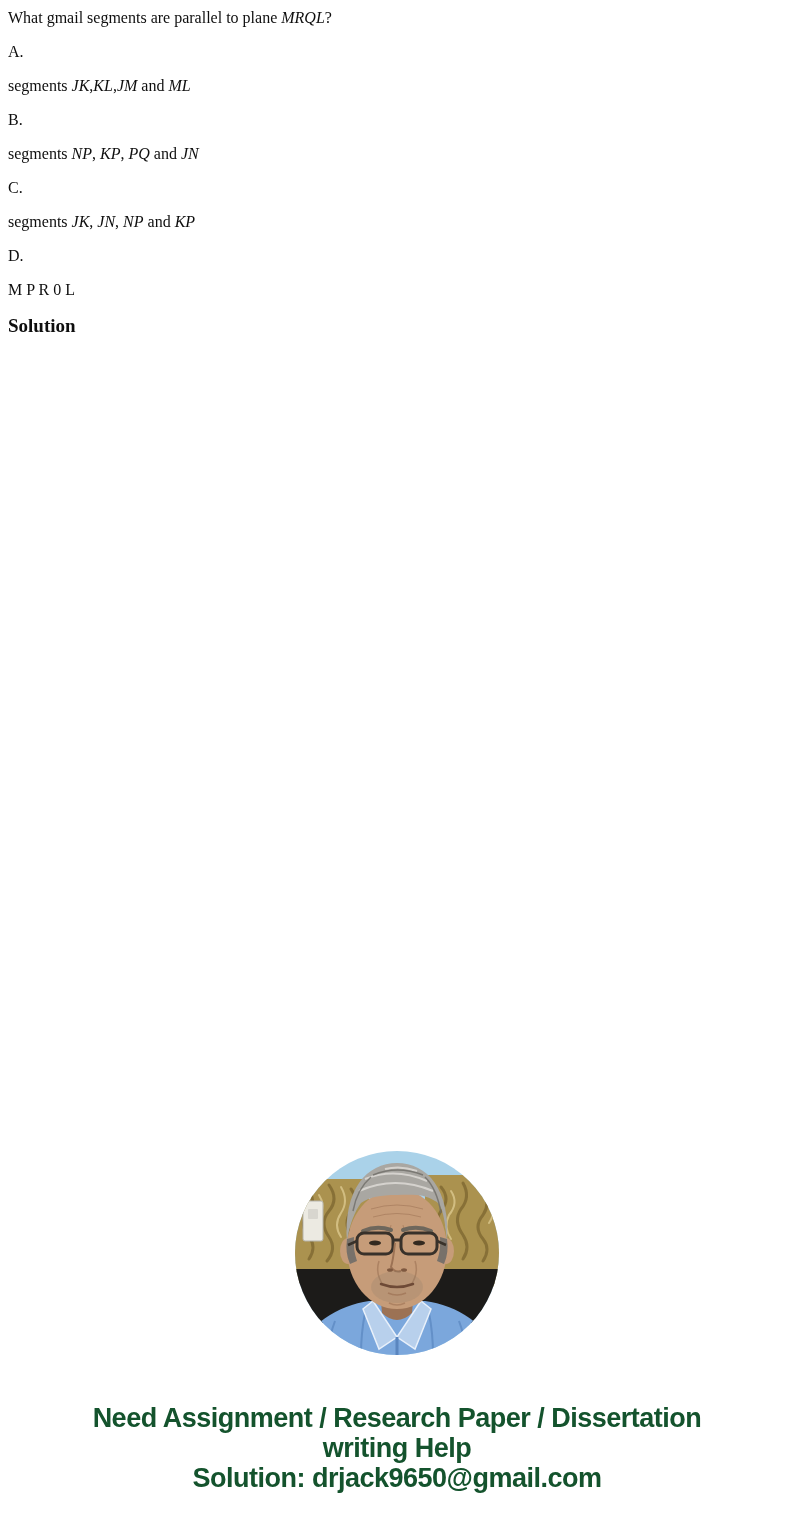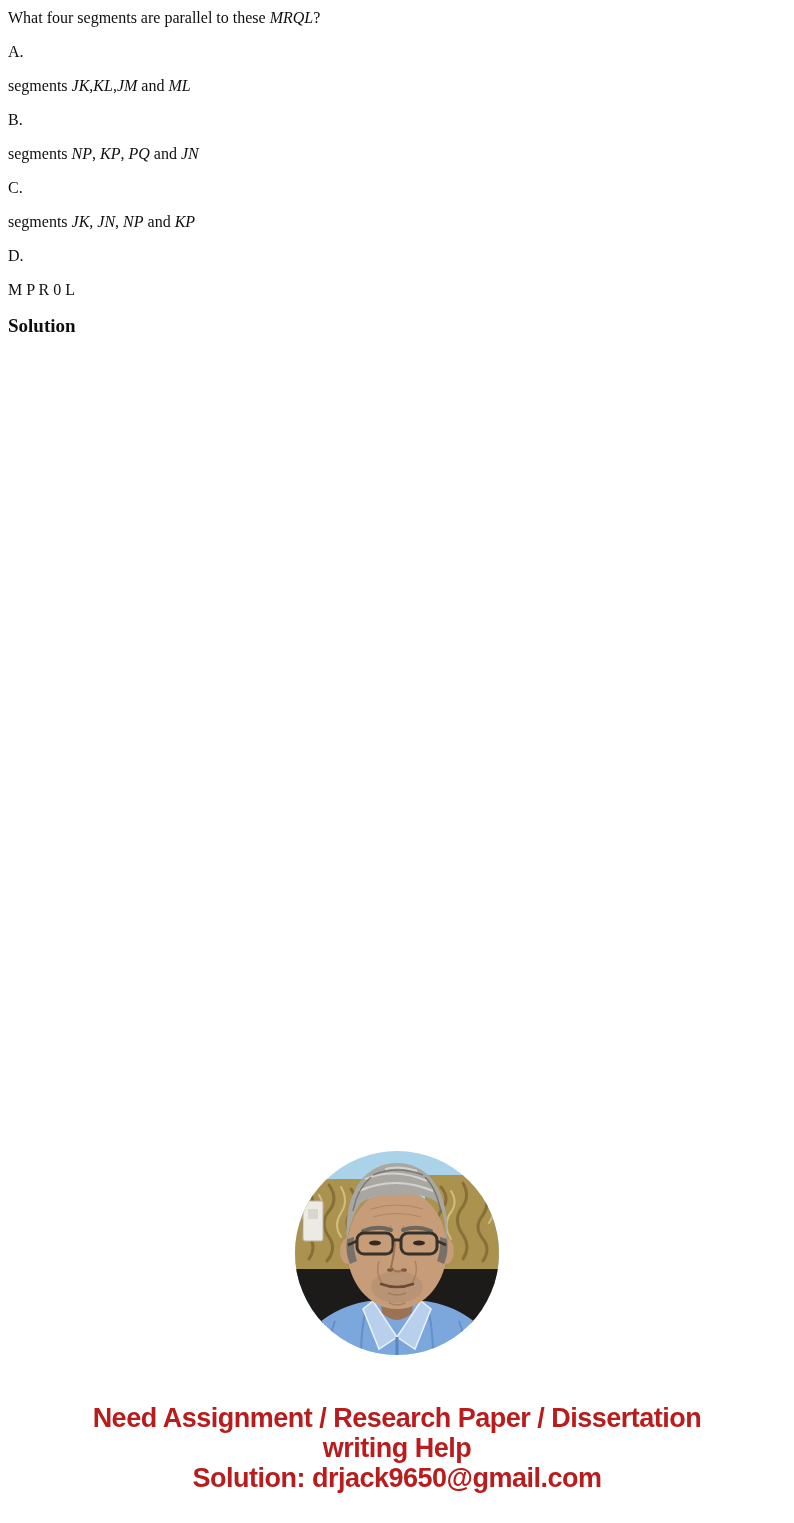--- a/index.html
+++ b/index.html
@@ -13,28 +13,28 @@
   .doc h3{font-size:19px;line-height:21px;margin:10px 0;font-weight:bold;}
   em{font-style:italic;}
   .sol-body{max-width:778px;}
   .avatar-wrap{
     position:absolute;top:1151px;left:50%;transform:translateX(-50%);
     width:204px;height:204px;border-radius:50%;overflow:hidden;
   }
   .footer{
     position:absolute;top:1403px;left:0;width:794px;text-align:center;
     font-family:"Liberation Sans", sans-serif;font-weight:bold;
-    font-size:27px;line-height:30px;color:#b91c1c;letter-spacing:-0.5px;
+    font-size:27px;line-height:30px;color:#14532d;letter-spacing:-0.5px;
   }
 </style>
 </head>
 <body>
 
 <main class="doc">
-  <p class="first"><span>What four segments are parallel to these </span><em>MRQL</em><span>?</span></p>
+  <p class="first"><span>What gmail segments are parallel to plane </span><em>MRQL</em><span>?</span></p>
 
   <p>A.</p>
   <p><span>segments </span><em>JK</em><span>,</span><em>KL</em><span>,</span><em>JM</em><span> and </span><em>ML</em></p>
 
   <p>B.</p>
   <p><span>segments </span><em>NP</em><span>, </span><em>KP</em><span>, </span><em>PQ</em><span> and </span><em>JN</em></p>
 
   <p>C.</p>
   <p><span>segments </span><em>JK</em><span>, </span><em>JN</em><span>, </span><em>NP</em><span> and </span><em>KP</em></p>
 

